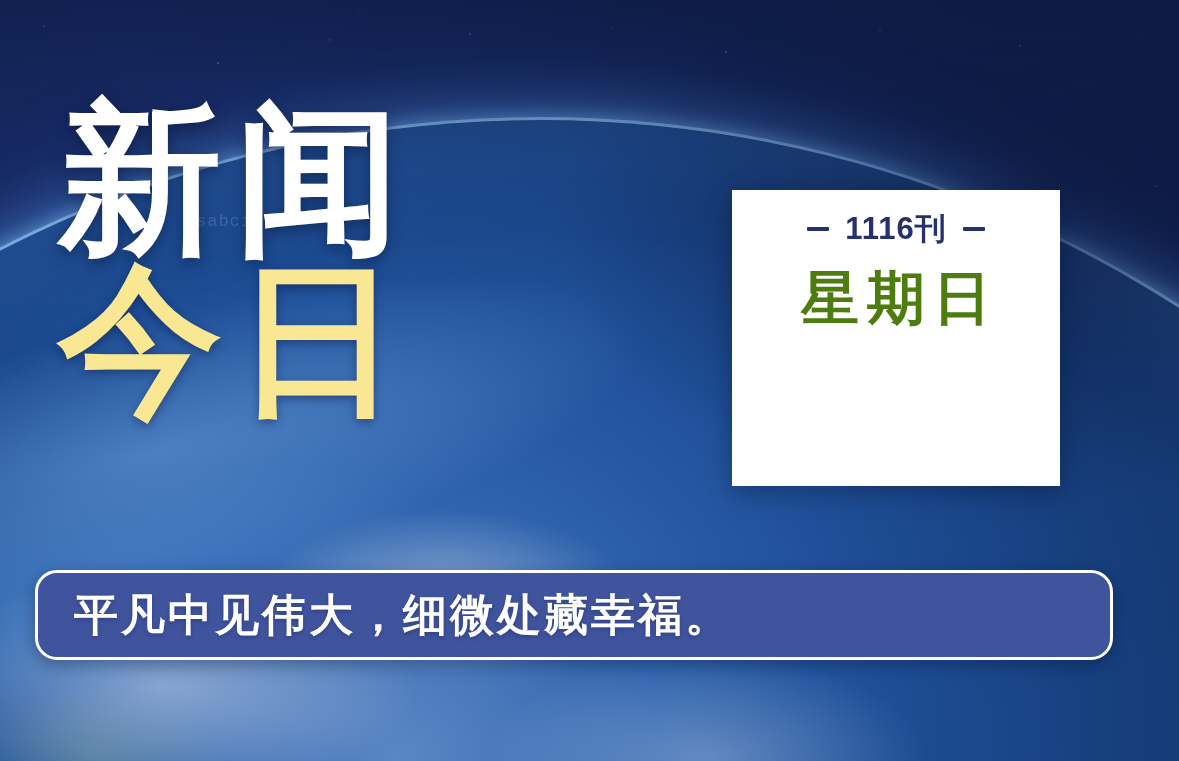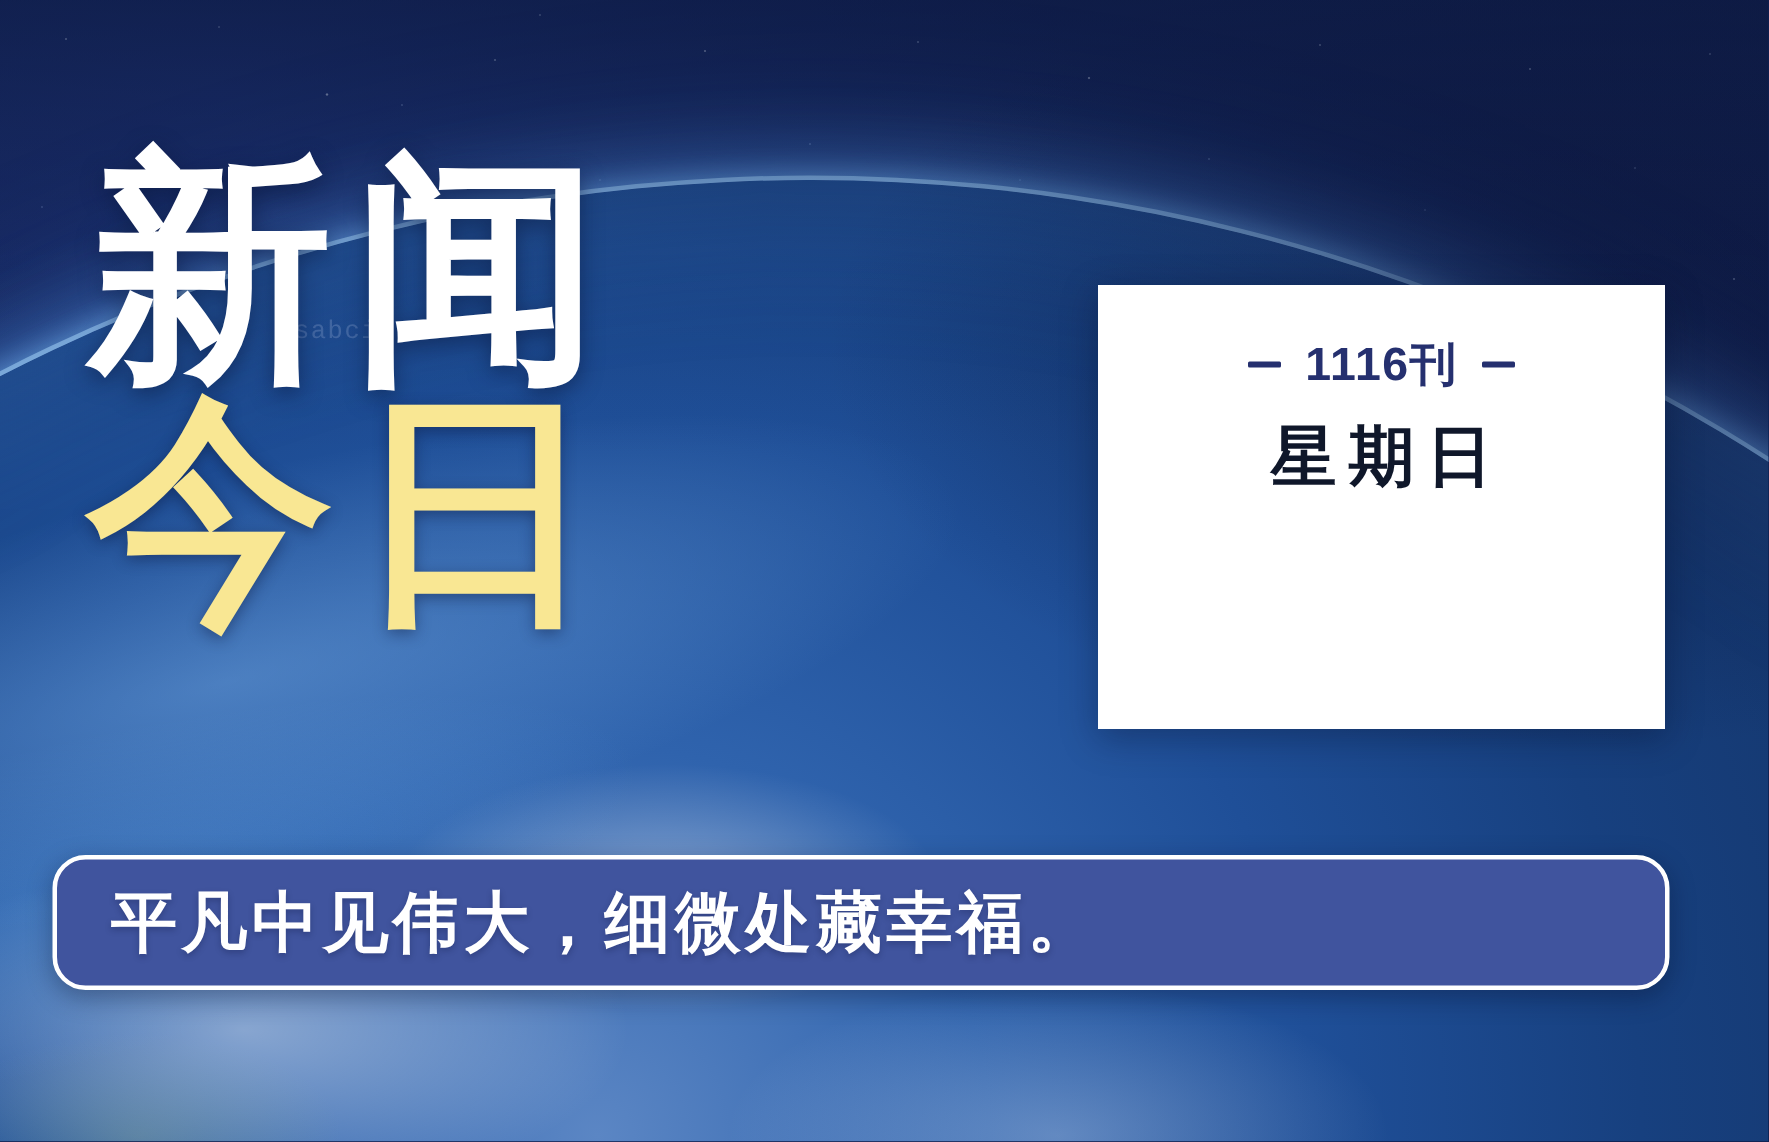--- a/index.html
+++ b/index.html
@@ -229,51 +229,51 @@
     font-weight: 700;
     color: #ffffff;
     letter-spacing: 1px;
   }
 
   
   .info-card {
     position: absolute;
     left: 732px;
     top: 190px;
-    width: 378px;
+    width: 328px;
     height: 296px;
     background: #ffffff;
     box-shadow: 0 6px 22px rgba(6,14,42,.35);
     display: flex;
     flex-direction: column;
     align-items: center;
     justify-content: flex-start;
-    padding-top: 32px;
+    padding-top: 18px;
     box-sizing: border-box;
   }
   .issue-row {
     display: flex;
     align-items: center;
     gap: 16px;
     color: #25306f;
     font-size: 31px;
     font-weight: 700;
     letter-spacing: 1px;
   }
   .issue-row .dash {
     display: inline-block;
     width: 22px;
     height: 4px;
     background: #25306f;
     border-radius: 1px;
   }
   .weekday {
     margin-top: 18px;
-    color: #0f172a;
-    font-size: 44px;
+    color: #4d7c0f;
+    font-size: 58px;
     font-weight: 700;
     letter-spacing: 8px;
     text-indent: 8px;
     line-height: 1.05;
   }
   .lunar {
     margin-top: 14px;
     color: #25306f;
     font-size: 70px;
     font-weight: 700;

